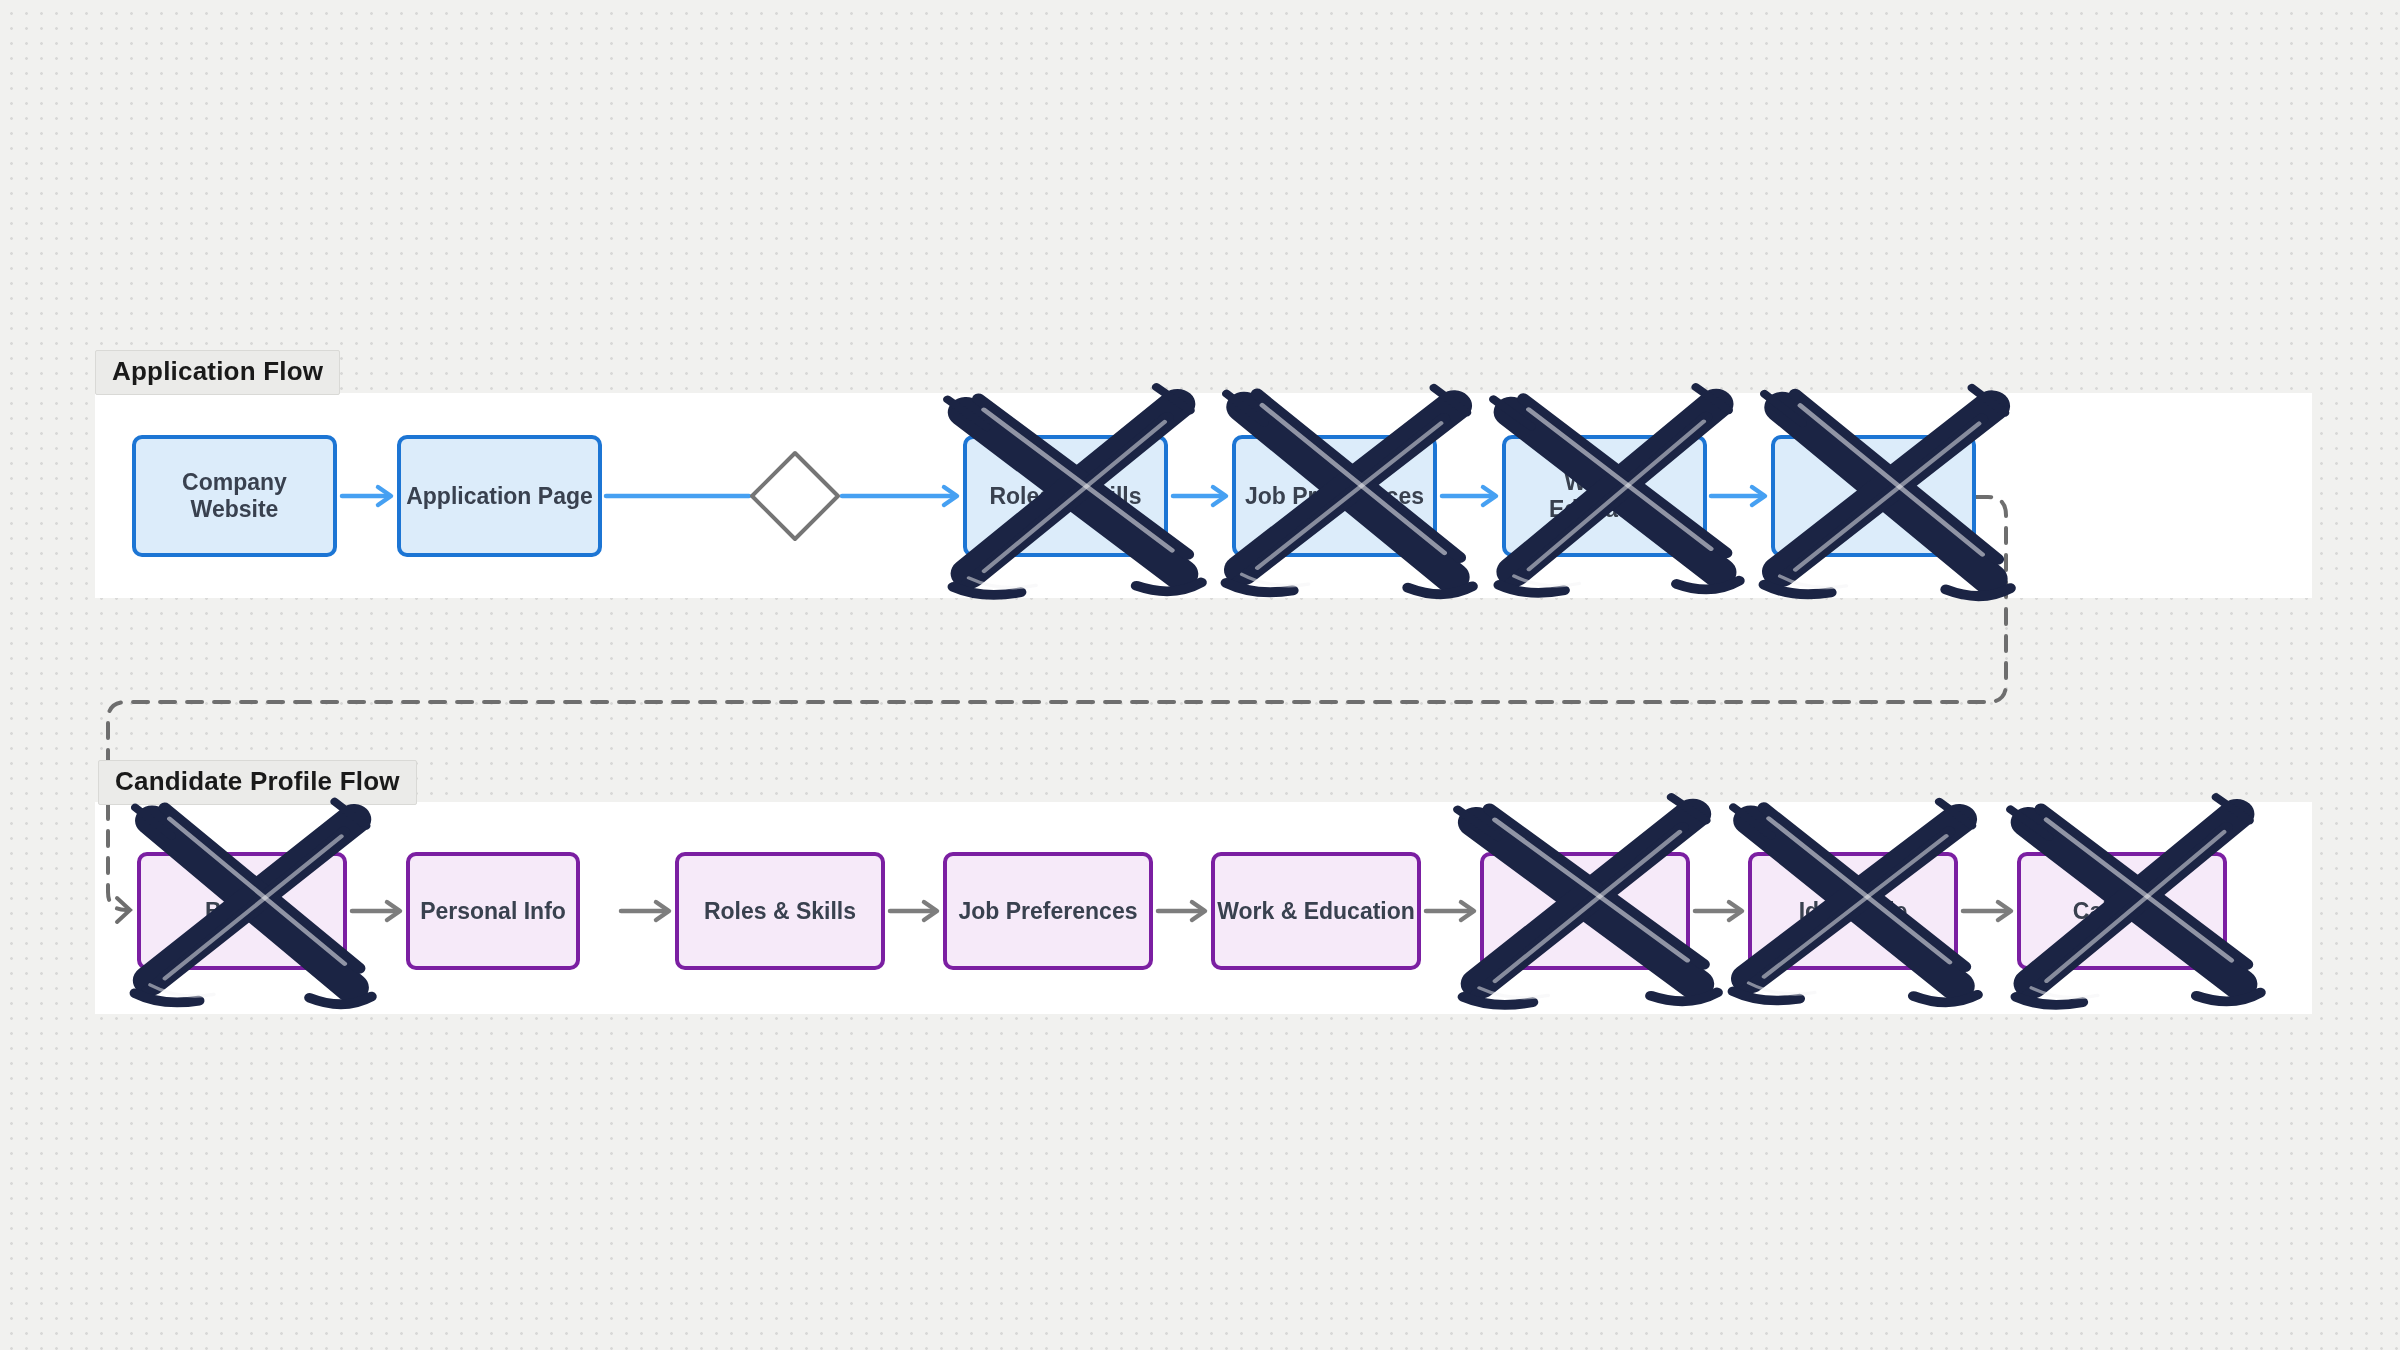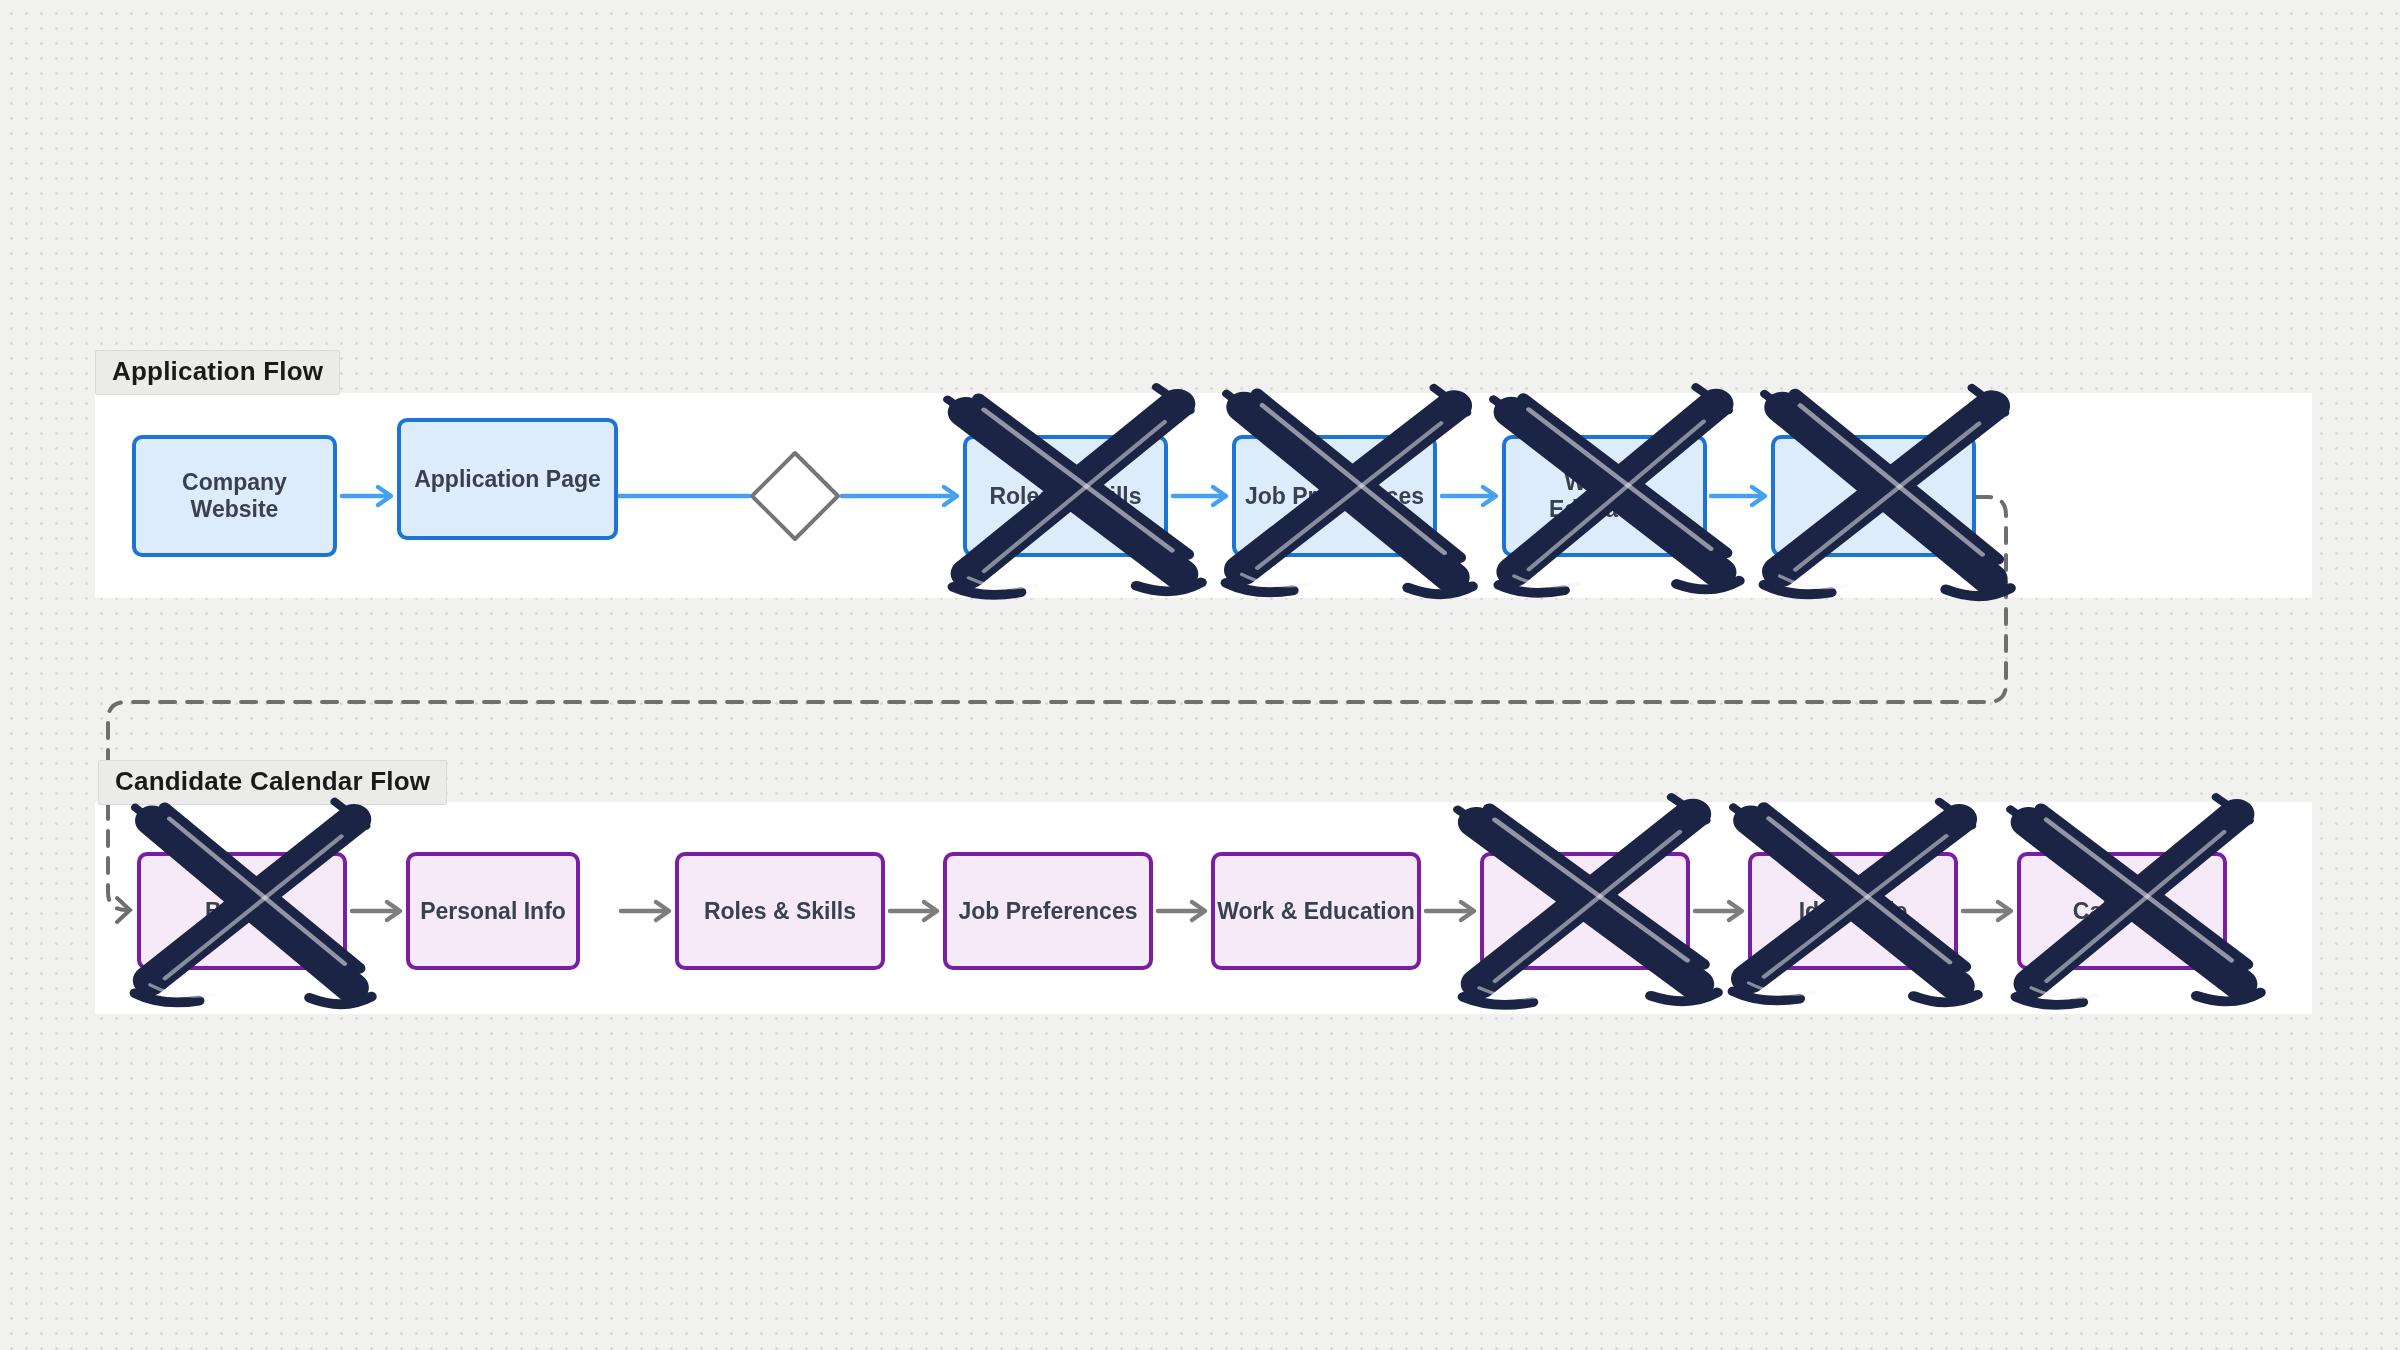--- a/index.html
+++ b/index.html
@@ -148,21 +148,21 @@
       <g>
           <line x1="1963" y1="911" x2="2010" y2="911"></line>
           <polyline points="1998,902 2011,911 1998,920"></polyline>
         </g>
     </g>
   </svg>
 
   <div class="node blue" style="left:132px;top:435px;width:205px;height:122px">
       <span>Company Website</span>
     </div>
-  <div class="node blue" style="left:397px;top:418px;width:221px;height:122px">
+  <div class="node blue" style="left:397px;top:435px;width:205px;height:122px">
       <span>Application Page</span>
     </div>
   <div class="node blue" style="left:963px;top:435px;width:205px;height:122px">
       <span>Roles &amp; Skills</span>
     </div>
   <div class="node blue" style="left:1232px;top:435px;width:205px;height:122px">
       <span>Job Preferences</span>
     </div>
   <div class="node blue" style="left:1502px;top:435px;width:205px;height:122px">
       <span>Work &amp; Education</span>
@@ -190,21 +190,21 @@
       <span></span>
     </div>
   <div class="node purple" style="left:1748px;top:852px;width:210px;height:118px">
       <span>Ideal Role</span>
     </div>
   <div class="node purple" style="left:2017px;top:852px;width:210px;height:118px">
       <span>Calendar</span>
     </div>
 
   <div class="pill" style="left:95px;top:350px">Application Flow</div>
-  <div class="pill" style="left:98px;top:760px">Candidate Calendar Flow</div>
+  <div class="pill" style="left:98px;top:760px">Candidate Profile Flow</div>
 
   <svg class="xmark r1" style="left:944px;top:382px" width="258" height="218" viewBox="0 0 100 100" preserveAspectRatio="none">
       <use href="#brushx"></use>
     </svg>
   <svg class="xmark r2" style="left:1220px;top:380px" width="256" height="220" viewBox="0 0 100 100" preserveAspectRatio="none">
       <use href="#brushx"></use>
     </svg>
   <svg class="xmark r1" style="left:1490px;top:382px" width="250" height="216" viewBox="0 0 100 100" preserveAspectRatio="none">
       <use href="#brushx"></use>
     </svg>

